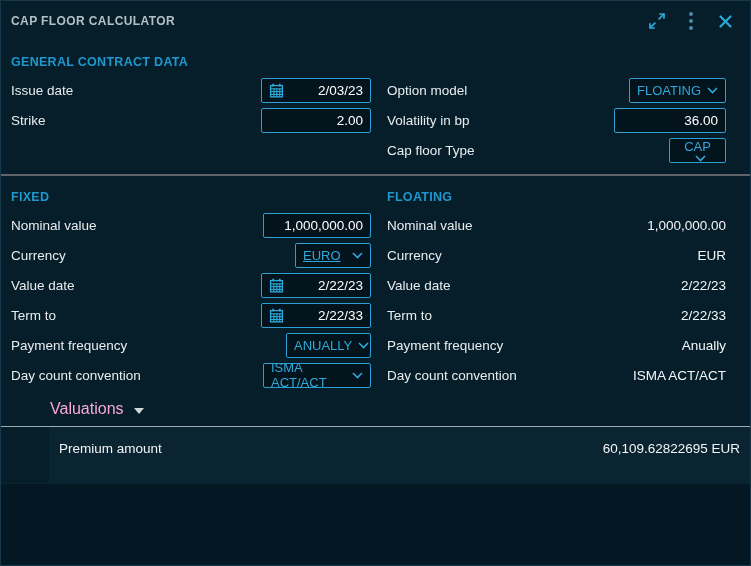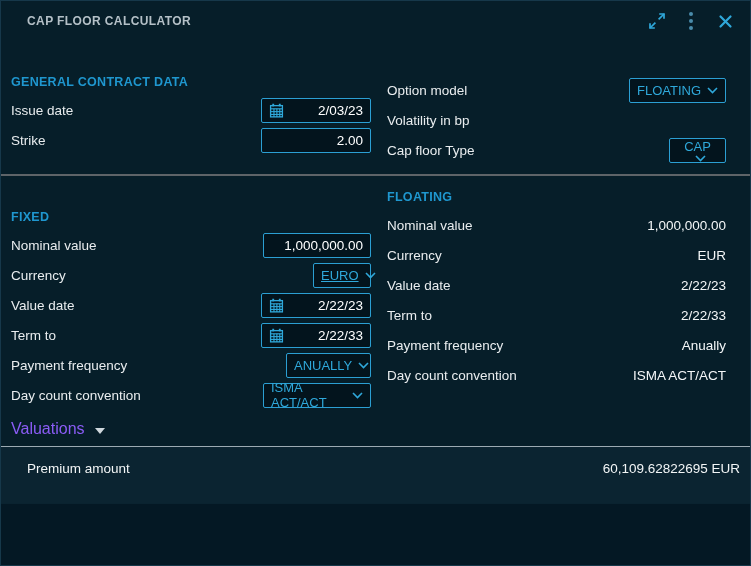--- a/index.html
+++ b/index.html
@@ -18,37 +18,36 @@
 
   
   .titlebar {
     height: 40px; flex: 0 0 40px;
     display: flex; align-items: center;
     padding: 0 12px 0 10px;
   }
   .titlebar .title {
     font-size: 12px; font-weight: bold; letter-spacing: .4px;
     color: #b4c0c7;
-    margin-left: 16px;
   }
   .titlebar .spacer { flex: 1; }
   .tb-btn {
     width: 26px; height: 26px; margin-left: 8px;
     display: flex; align-items: center; justify-content: center;
     color: #2fa8da; cursor: pointer;
   }
   .kebab { display:flex; flex-direction:column; gap:3px; }
   .kebab i { width:4px; height:4px; border-radius:50%; background:#4a8cab; }
 
   
   .section-grid {
     display: flex;
   }
   .col { display: flex; flex-direction: column; }
-  .col.left  { flex: 0 0 380px; padding: 0 10px 0 10px; margin-top: 20px; }
+  .col.left  { flex: 0 0 380px; padding: 0 10px 0 10px; }
   .col.right { flex: 1; padding: 0 24px 0 6px; }
 
   .section-title {
     font-size: 12.5px; font-weight: bold; letter-spacing: .3px;
     color: #1f97cf; height: 18px; display:flex; align-items:center;
   }
   .general { padding-top: 12px; }
   .general .section-title { margin-bottom: 4px; }
   .fixedfloat { padding-top: 12px; }
   .fixedfloat .section-title { margin-bottom: 4px; }
@@ -70,46 +69,46 @@
     font-size: 13.5px;
     padding: 0 7px;
   }
   .ctrl.input { justify-content: flex-end; color: #ffffff; text-align: right; }
   .ctrl.date  { justify-content: space-between; color: #ffffff; }
   .ctrl.select{ justify-content: space-between; color: #2fa8da; font-size: 13px; cursor: pointer; }
   .ctrl .cal { display:flex; align-items:center; color:#2fa8da; margin-right:6px; }
   .ctrl .chev { display:flex; align-items:center; color:#2fa8da; margin-left:6px; }
 
   .w110 { width: 110px; } .w112 { width: 112px; } .w108 { width: 108px; }
-  .w97 { width: 97px; }  .w64 { width: 58px; text-decoration: underline; }  .w85 { width: 85px; } .w57 { width: 57px; flex-direction: column; }
+  .w97 { width: 97px; }  .w64 { width: 76px; text-decoration: underline; }  .w85 { width: 85px; } .w57 { width: 57px; flex-direction: column; }
 
   
   .hr-gray { height: 2px; background: #5e6468; flex: 0 0 2px; margin-top: 9px; }
   .hr-light { height: 1px; background: #9caab2; flex: 0 0 1px; }
 
   
   .valuations-head {
     height: 34px; flex: 0 0 34px;
     display: flex; align-items: center; gap: 10px;
     padding: 0 10px; margin-top: 2px;
-    color: #8b5cf6; font-size: 16px;
+    color: #f9a8d4; font-size: 16px; margin-left: 39px;
   }
   .caret-down {
     width: 0; height: 0; margin-top: 3px;
     border-left: 5px solid transparent;
     border-right: 5px solid transparent;
     border-top: 6px solid #cfd8dd;
     cursor: pointer;
   }
   .premium-row {
     height: 56px; flex: 0 0 56px;
     background: #0b2431;
     display: flex; align-items: center; justify-content: space-between;
-    padding: 0 10px 14px 26px;
-    font-size: 13.5px; color: #f2f5f6;
+    padding: 0 10px 14px 10px;
+    font-size: 13.5px; color: #f2f5f6; margin-left: 48px;
   }
   .bottom-fill { flex: 1; background: #041824; border-top: 1px solid #0a2330; }
 
   svg { display: block; }
 </style>
 </head>
 <body>
 
 <div class="window">
 
@@ -181,20 +180,23 @@
           <span class="chev">
             <svg width="11" height="7" viewBox="0 0 11 7" fill="none" stroke="currentColor" stroke-width="1.6">
                 <polyline points="1,1 5.5,5.5 10,1"></polyline>
               </svg>
           </span>
         </span>
       </div>
 
       <div class="row">
         <span class="lbl">Volatility in bp</span>
+        <span class="ctrl input w112">
+          <span>36.00</span>
+        </span>
       </div>
 
       <div class="row">
         <span class="lbl">Cap floor Type</span>
         <span class="ctrl select w57">
           <span>CAP</span>
           <span class="chev">
             <svg width="11" height="7" viewBox="0 0 11 7" fill="none" stroke="currentColor" stroke-width="1.6">
                 <polyline points="1,1 5.5,5.5 10,1"></polyline>
               </svg>

